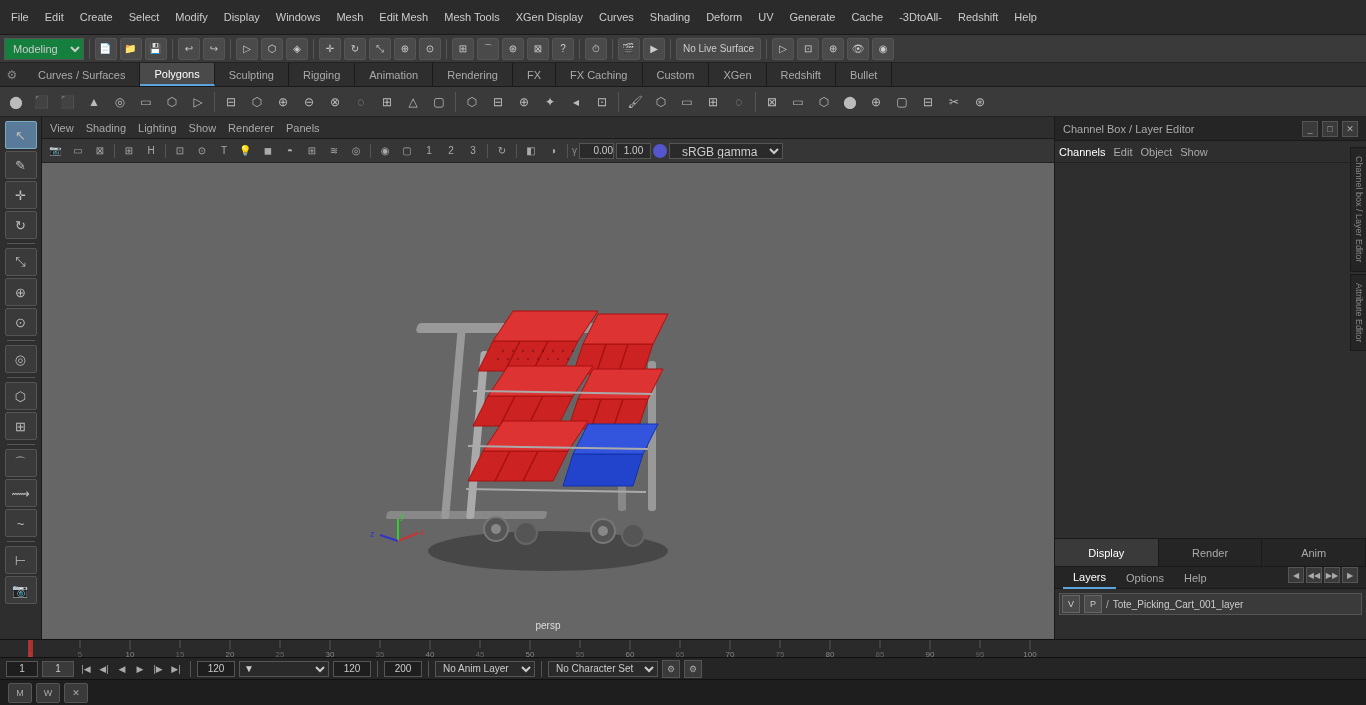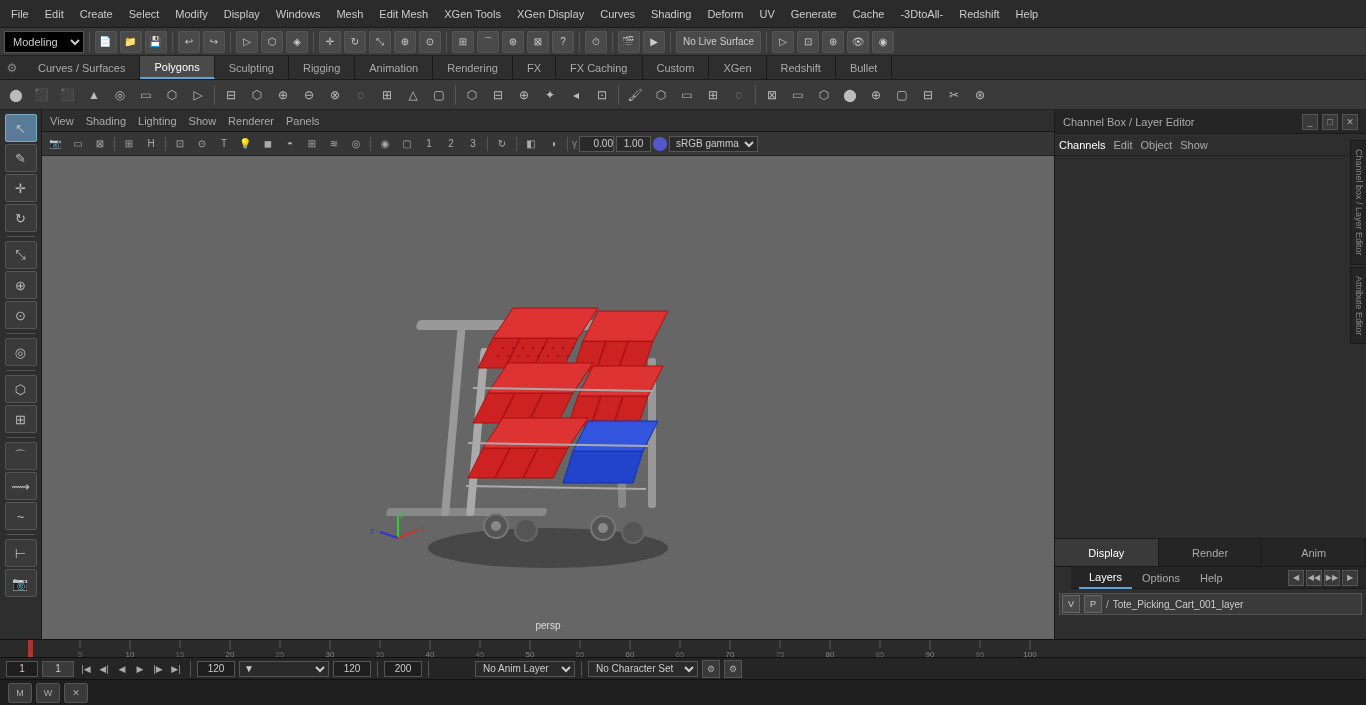--- a/index.html
+++ b/index.html
@@ -9,21 +9,21 @@
       background: #3c3c3c;
       font-family: 'Segoe UI', Arial, sans-serif;
       font-size: 11px;
       color: #cccccc;
       overflow: hidden;
       user-select: none;
     }
 
     
     #menu-bar {
-      height: 28px;
+      height: 35px;
       background: #2b2b2b;
       display: flex;
       align-items: center;
       padding: 0 4px;
       gap: 2px;
       border-bottom: 1px solid #1a1a1a;
     }
     .menu-item {
       padding: 2px 7px;
       font-size: 11px;
@@ -55,21 +55,21 @@
       font-size: 10px;
       color: #ccc;
     }
     .tb-separator {
       width: 1px;
       height: 20px;
       background: #555;
       margin: 0 2px;
     }
     .workspace-dropdown {
-      background: #000000;
+      background: #15803d;
       border: 1px solid #555;
       color: #ccc;
       font-size: 11px;
       padding: 2px 4px;
       height: 22px;
       min-width: 80px;
       cursor: pointer;
     }
     .tb-text-btn {
       padding: 2px 6px;
@@ -204,22 +204,22 @@
       border: 1px solid #555;
       color: #ccc;
       font-size: 10px;
       text-align: center;
     }
     .vp-dropdown {
       height: 16px;
       background: #2a2a2a;
       border: 1px solid #555;
       color: #ccc;
-      font-size: 10px;
-      padding: 0 2px;
+      font-size: 12px;
+      padding: 0 8px;
     }
 
     #viewport-canvas {
       position: absolute;
       top: 46px;
       left: 0;
       right: 0;
       bottom: 0;
       background: #666;
     }
@@ -291,25 +291,24 @@
     .rp-tab.active { background: #3a3a3a; color: #fff; }
 
     #layers-section {
       background: #2e2e2e;
       border-top: 1px solid #1a1a1a;
     }
     #layers-header {
       height: 22px;
       background: #252525;
       display: flex;
-      align-items: center;
+      align-items: flex-start;
       justify-content: space-between;
       padding: 0 8px;
       border-bottom: 1px solid #1a1a1a;
-      margin-left: 16px;
     }
     .layers-tabs { display: flex; gap: 0; }
     .layers-tab {
       padding: 0 10px;
       height: 22px;
       display: flex;
       align-items: center;
       font-size: 11px;
       color: #aaa;
       cursor: pointer;
@@ -538,21 +537,21 @@
   <div id="menu-bar">
     <span class="menu-item">File</span>
     <span class="menu-item">Edit</span>
     <span class="menu-item">Create</span>
     <span class="menu-item">Select</span>
     <span class="menu-item">Modify</span>
     <span class="menu-item">Display</span>
     <span class="menu-item">Windows</span>
     <span class="menu-item">Mesh</span>
     <span class="menu-item">Edit Mesh</span>
-    <span class="menu-item">XGen Tools</span>
+    <span class="menu-item">Mesh Tools</span>
     <span class="menu-item">XGen Display</span>
     <span class="menu-item">Curves</span>
     <span class="menu-item">Shading</span>
     <span class="menu-item">Deform</span>
     <span class="menu-item">UV</span>
     <span class="menu-item">Generate</span>
     <span class="menu-item">Cache</span>
     <span class="menu-item">-3DtoAll-</span>
     <span class="menu-item">Redshift</span>
     <span class="menu-item">Help</span>
@@ -967,21 +966,21 @@
     <input type="text" class="range-input" style="width: 38px;" value="120">
     <select class="anim-layer-dropdown" style="width:14px;padding:0;">
       <option>▼</option>
     </select>
     <input type="text" class="range-input" style="width: 38px;" value="120">
     <div class="playback-sep"></div>
     <input type="text" class="range-input" style="width: 38px;" value="200">
 
     <div class="playback-sep"></div>
 
-    <select class="anim-layer-dropdown" style="min-width:100px;margin-left:40px;">
+    <select class="anim-layer-dropdown" style="min-width:100px;">
       <option>No Anim Layer</option>
     </select>
 
     <div class="playback-sep"></div>
 
     <select class="anim-layer-dropdown" style="min-width:110px;">
       <option>No Character Set</option>
     </select>
 
     <div class="status-icon-btn" title="Playback Settings">⚙</div>

